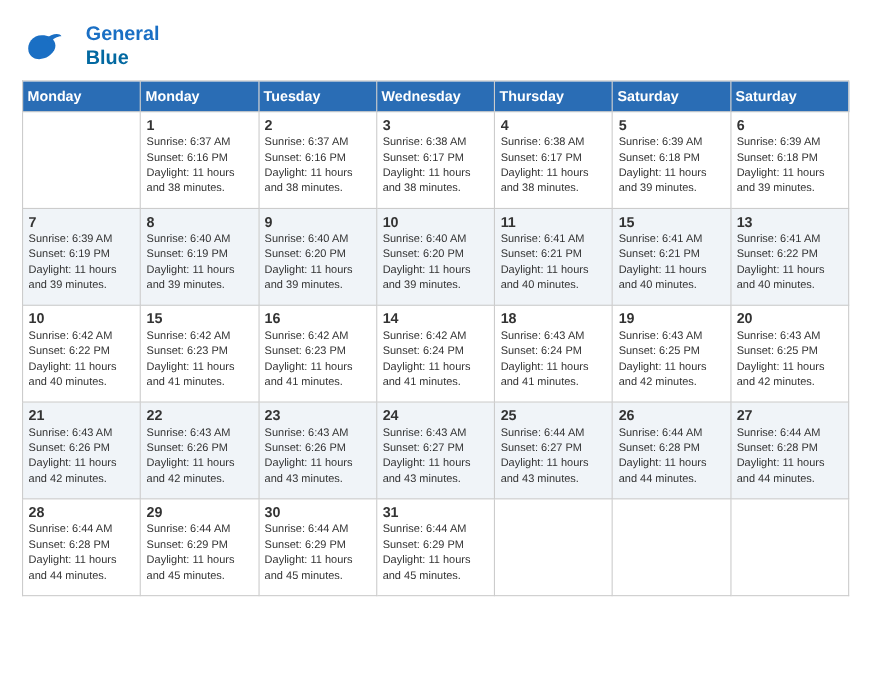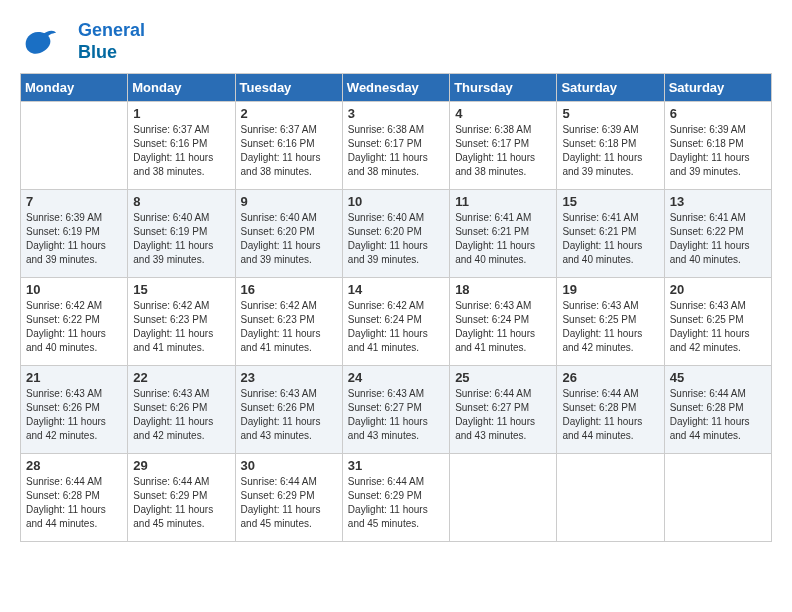--- a/index.html
+++ b/index.html
@@ -303,21 +303,21 @@
 and 43 minutes.</div>
         </td>
         <td>
           <span class="day-num">26</span>
           <div class="day-info" style="white-space: pre-line;">Sunrise: 6:44 AM
 Sunset: 6:28 PM
 Daylight: 11 hours
 and 44 minutes.</div>
         </td>
         <td>
-          <span class="day-num">45</span>
+          <span class="day-num">27</span>
           <div class="day-info" style="white-space: pre-line;">Sunrise: 6:44 AM
 Sunset: 6:28 PM
 Daylight: 11 hours
 and 44 minutes.</div>
         </td>
       </tr>
       <tr>
         <td>
           <span class="day-num">28</span>
           <div class="day-info" style="white-space: pre-line;">Sunrise: 6:44 AM

